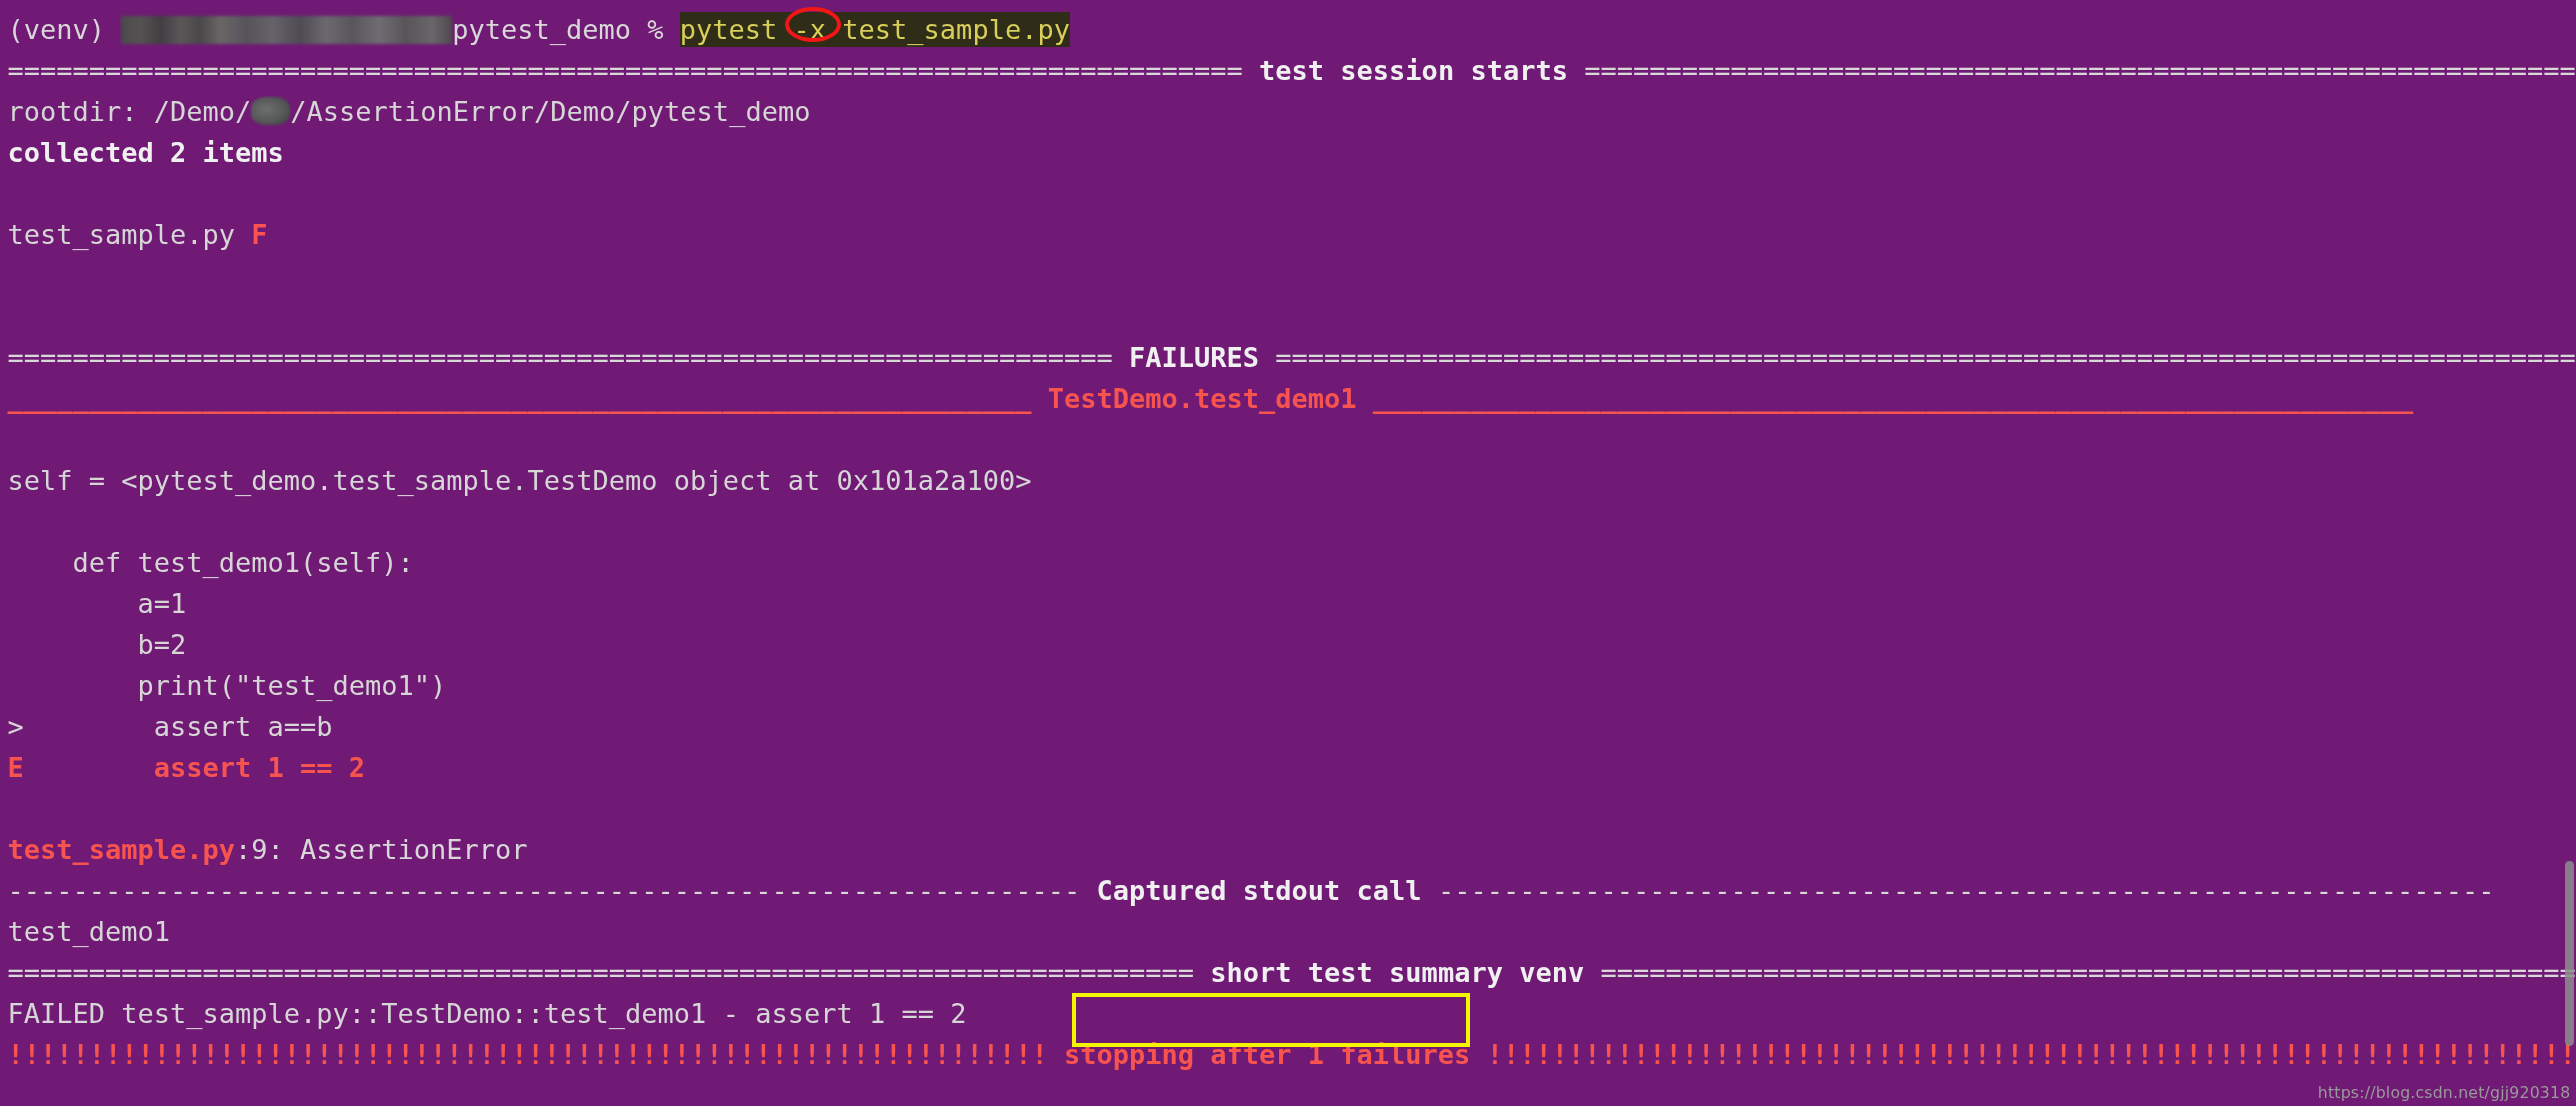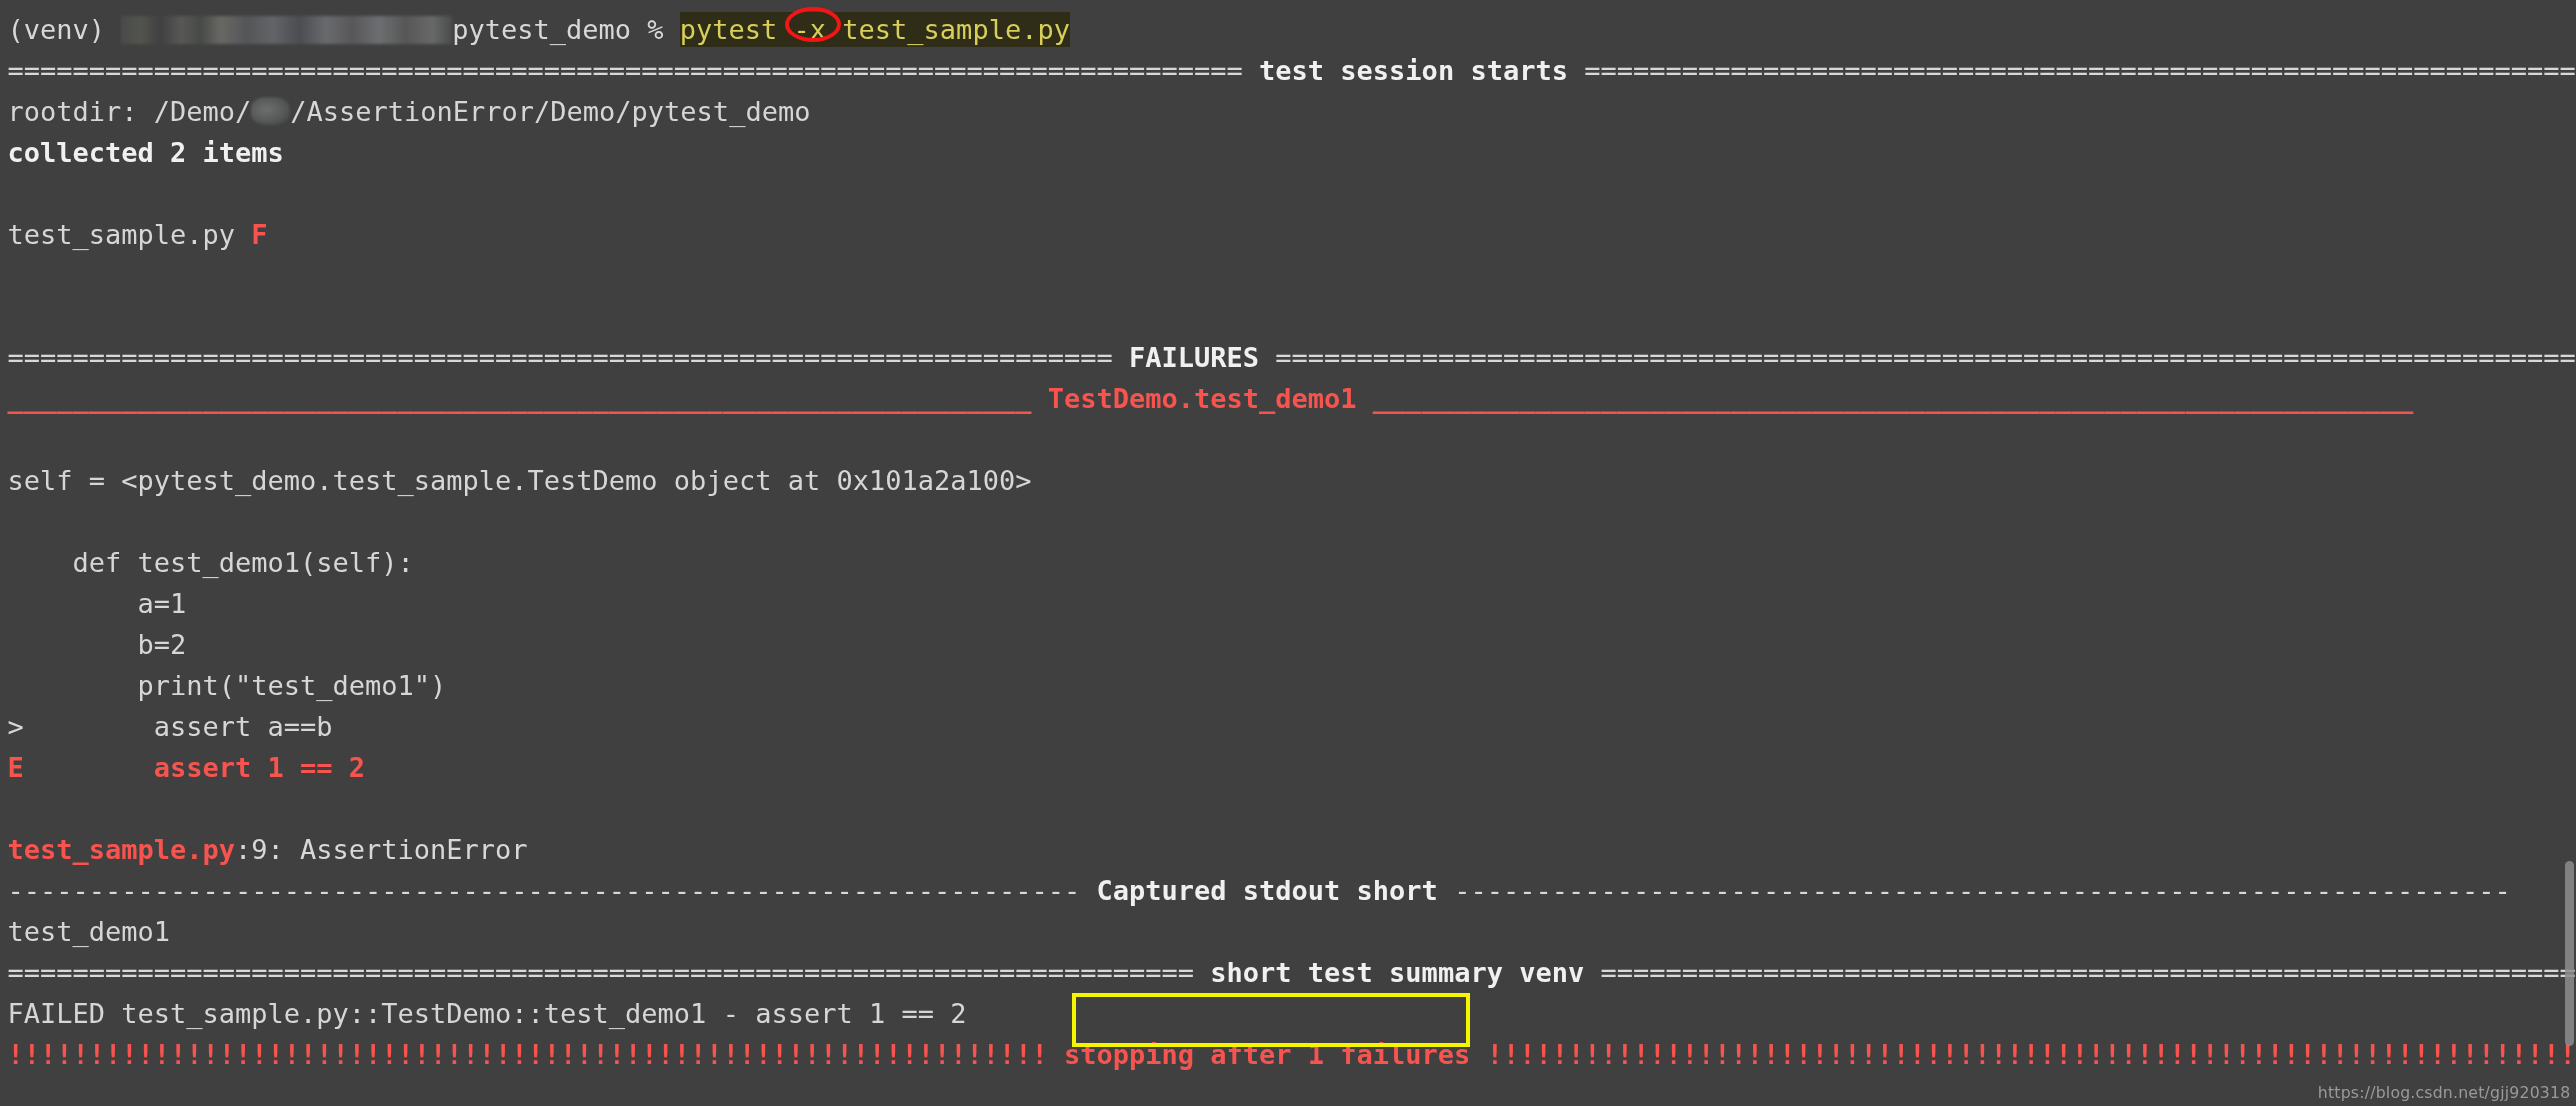--- a/index.html
+++ b/index.html
@@ -12,21 +12,21 @@
     width: 2576px;
     height: 1107px;
     overflow: hidden;
     font-family: "DejaVu Sans Mono", "Liberation Mono", monospace;
   }
 
   #terminal {
     position: relative;
     width: 2576px;
     height: 1107px;
-    background: #404040;
+    background: #701a75;
     padding: 9.3px 0 0 0;
   }
 
   .line {
     position: relative;
     height: 41px;
     line-height: 41px;
     font-size: 27px;
     letter-spacing: 0px;
     white-space: pre;
@@ -170,21 +170,21 @@
   <div class="line">        print("test_demo1")</div>
 
   <div class="line"><span>&gt;</span><span>        assert a==b</span></div>
 
   <div class="line"><span class="redb">E</span><span class="redb">        assert 1 == 2</span></div>
 
   <div class="line blank">&nbsp;</div>
 
   <div class="line"><span class="redb">test_sample.py</span><span class="white">:9: AssertionError</span></div>
 
-  <div class="line"><span class="white">------------------------------------------------------------------</span><span class="bold"> Captured stdout short </span><span class="white">-----------------------------------------------------------------</span></div>
+  <div class="line"><span class="white">------------------------------------------------------------------</span><span class="bold"> Captured stdout call </span><span class="white">-----------------------------------------------------------------</span></div>
 
   <div class="line">test_demo1</div>
 
   <div class="line"><span class="white">=========================================================================</span><span class="bold"> short test summary venv </span><span class="white">==========================================================================</span></div>
 
   <div class="line">FAILED test_sample.py::TestDemo::test_demo1 - assert 1 == 2</div>
 
   <div class="line"><span class="redb">!!!!!!!!!!!!!!!!!!!!!!!!!!!!!!!!!!!!!!!!!!!!!!!!!!!!!!!!!!!!!!!!</span><span class="redb"> stopping after 1 failures </span><span class="redb">!!!!!!!!!!!!!!!!!!!!!!!!!!!!!!!!!!!!!!!!!!!!!!!!!!!!!!!!!!!!!!!!!!!!!!!!!!</span></div>
 
   <div id="stopbox"></div>

